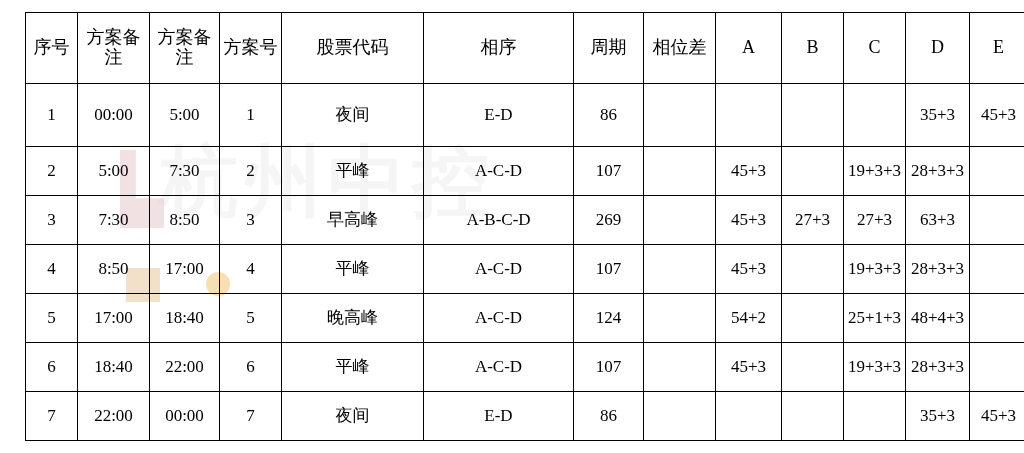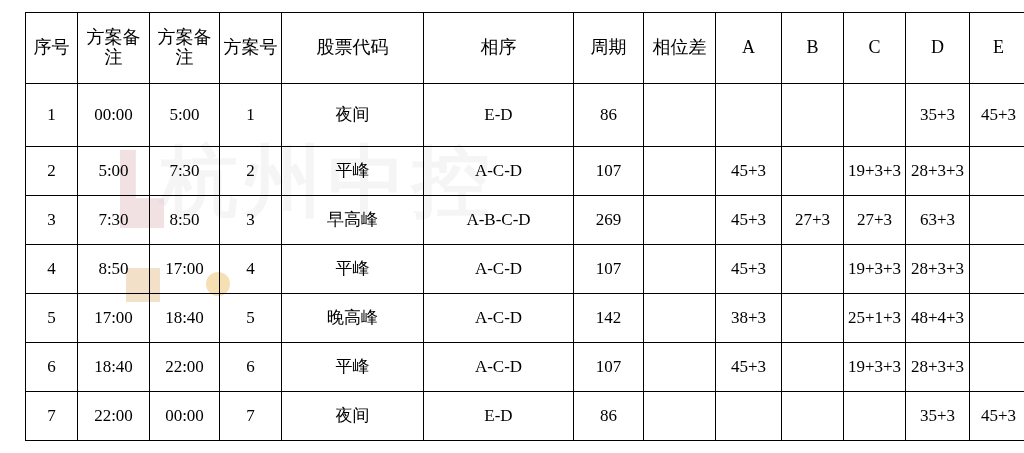--- a/index.html
+++ b/index.html
@@ -247,23 +247,23 @@
         <td class="num">28+3+3</td>
         <td class="num"></td>
       </tr>
       <tr>
         <td class="num">5</td>
         <td class="num">17:00</td>
         <td class="num">18:40</td>
         <td class="num">5</td>
         <td>晚高峰</td>
         <td>A-C-D</td>
-        <td class="num">142</td>
-        <td class="num"></td>
-        <td class="num">38+3</td>
+        <td class="num">124</td>
+        <td class="num"></td>
+        <td class="num">54+2</td>
         <td class="num"></td>
         <td class="num">25+1+3</td>
         <td class="num">48+4+3</td>
         <td class="num"></td>
       </tr>
       <tr>
         <td class="num">6</td>
         <td class="num">18:40</td>
         <td class="num">22:00</td>
         <td class="num">6</td>

